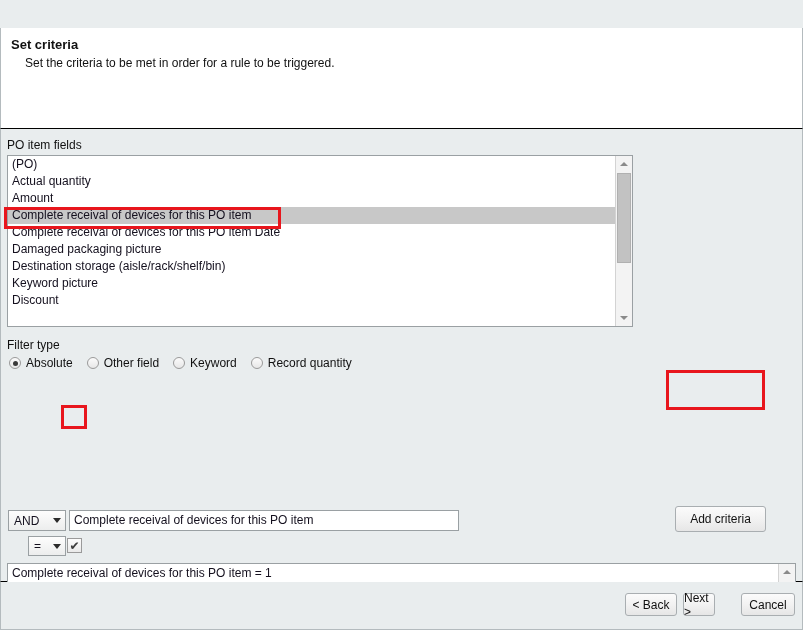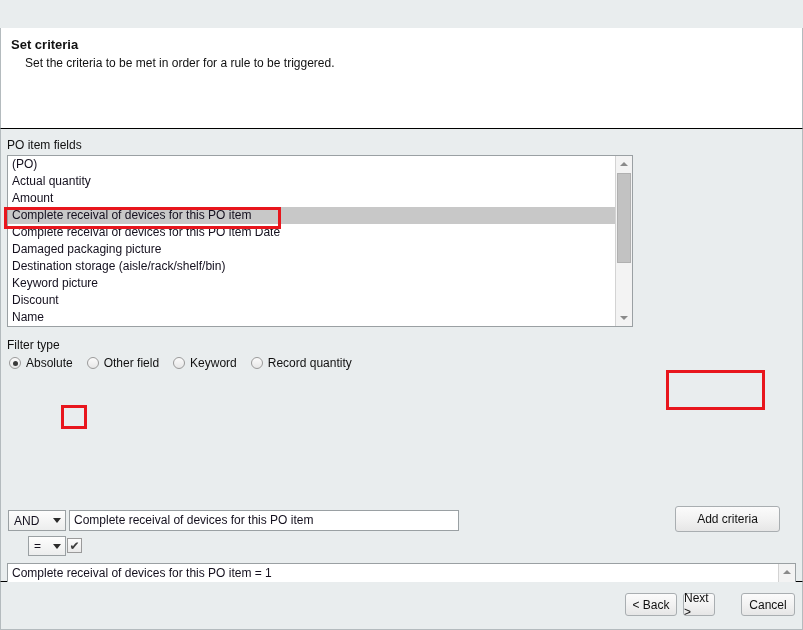--- a/index.html
+++ b/index.html
@@ -292,21 +292,21 @@
     background: linear-gradient(to bottom, #fbfbfb 0%, #f2f2f2 50%, #e6e6e6 100%);
     border: 1px solid #a9aeb1;
     border-radius: 3px;
     font-size: 12px;
     color: #111;
     display: flex;
     align-items: center;
     justify-content: center;
     font-family: "Liberation Sans", sans-serif;
   }
-  .btn-add   { left: 674px; top: 377px; width: 105px; height: 26px; }
+  .btn-add   { left: 674px; top: 377px; width: 91px; height: 26px; }
   .btn-back   { left: 625px; top: 593px; width: 52px; height: 23px; }
   .btn-next   { left: 683px; top: 593px; width: 32px; height: 23px; }
   .btn-cancel { left: 741px; top: 593px; width: 54px; height: 23px; }
 
   
   .criteria-box {
     position: absolute;
     left: 6px; top: 434px;
     width: 789px;
     height: 106px;
@@ -368,21 +368,20 @@
       <div class="list-items">
         <div class="list-item">(PO)</div>
         <div class="list-item">Actual quantity</div>
         <div class="list-item">Amount</div>
         <div class="list-item selected">Complete receival of devices for this PO item</div>
         <div class="list-item">Complete receival of devices for this PO item Date</div>
         <div class="list-item">Damaged packaging picture</div>
         <div class="list-item">Destination storage (aisle/rack/shelf/bin)</div>
         <div class="list-item">Keyword picture</div>
         <div class="list-item">Discount</div>
-        <div class="list-item">Name</div>
       </div>
       <div class="sb">
         <div class="sb-arrow up">
             <div class="tri-up"></div>
           </div>
         <div class="sb-thumb" style="top:17px; height:90px;"></div>
         <div class="sb-arrow down">
             <div class="tri-down"></div>
           </div>
       </div>

